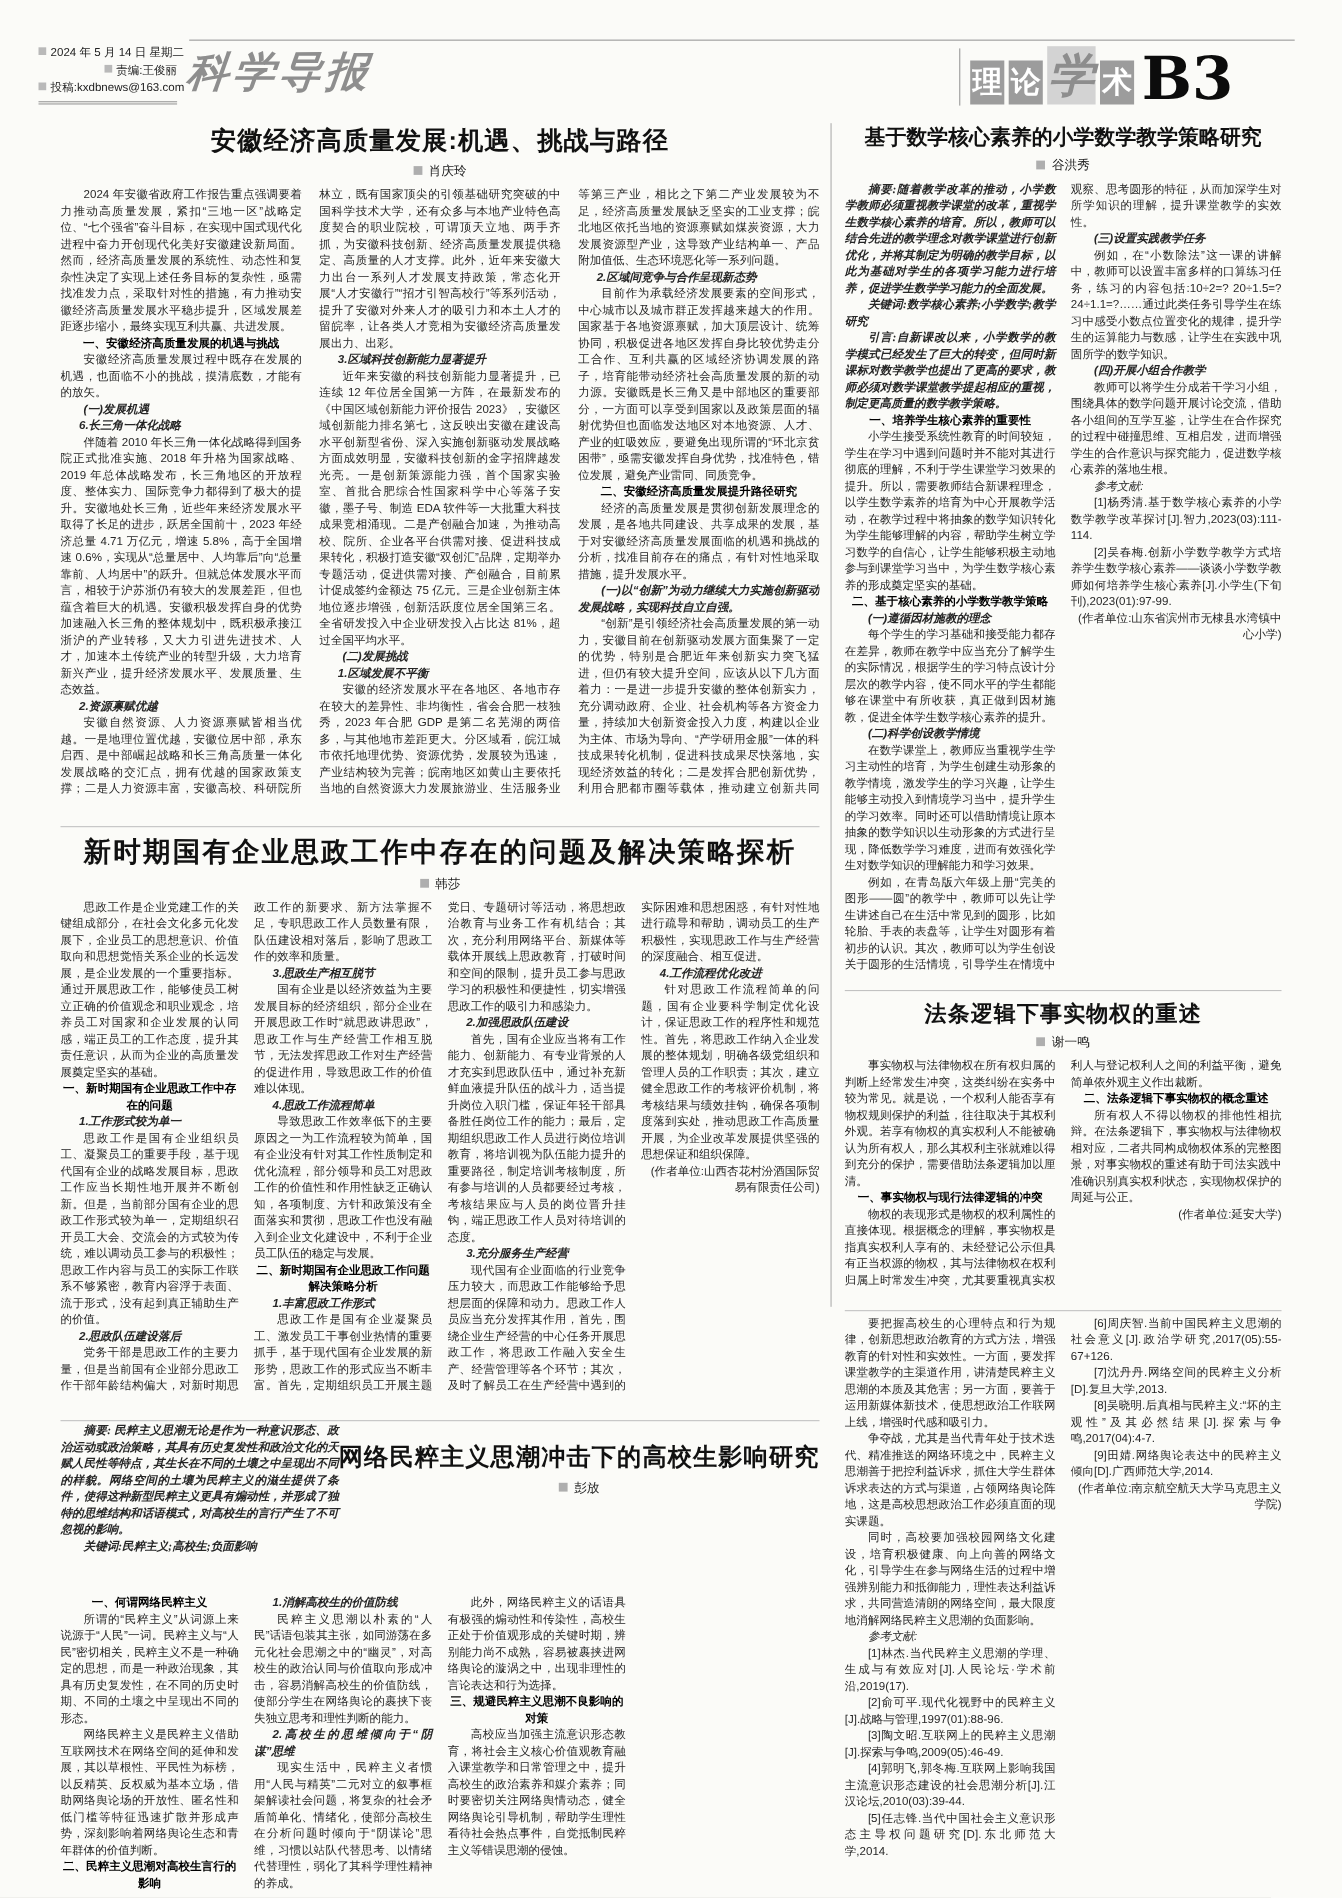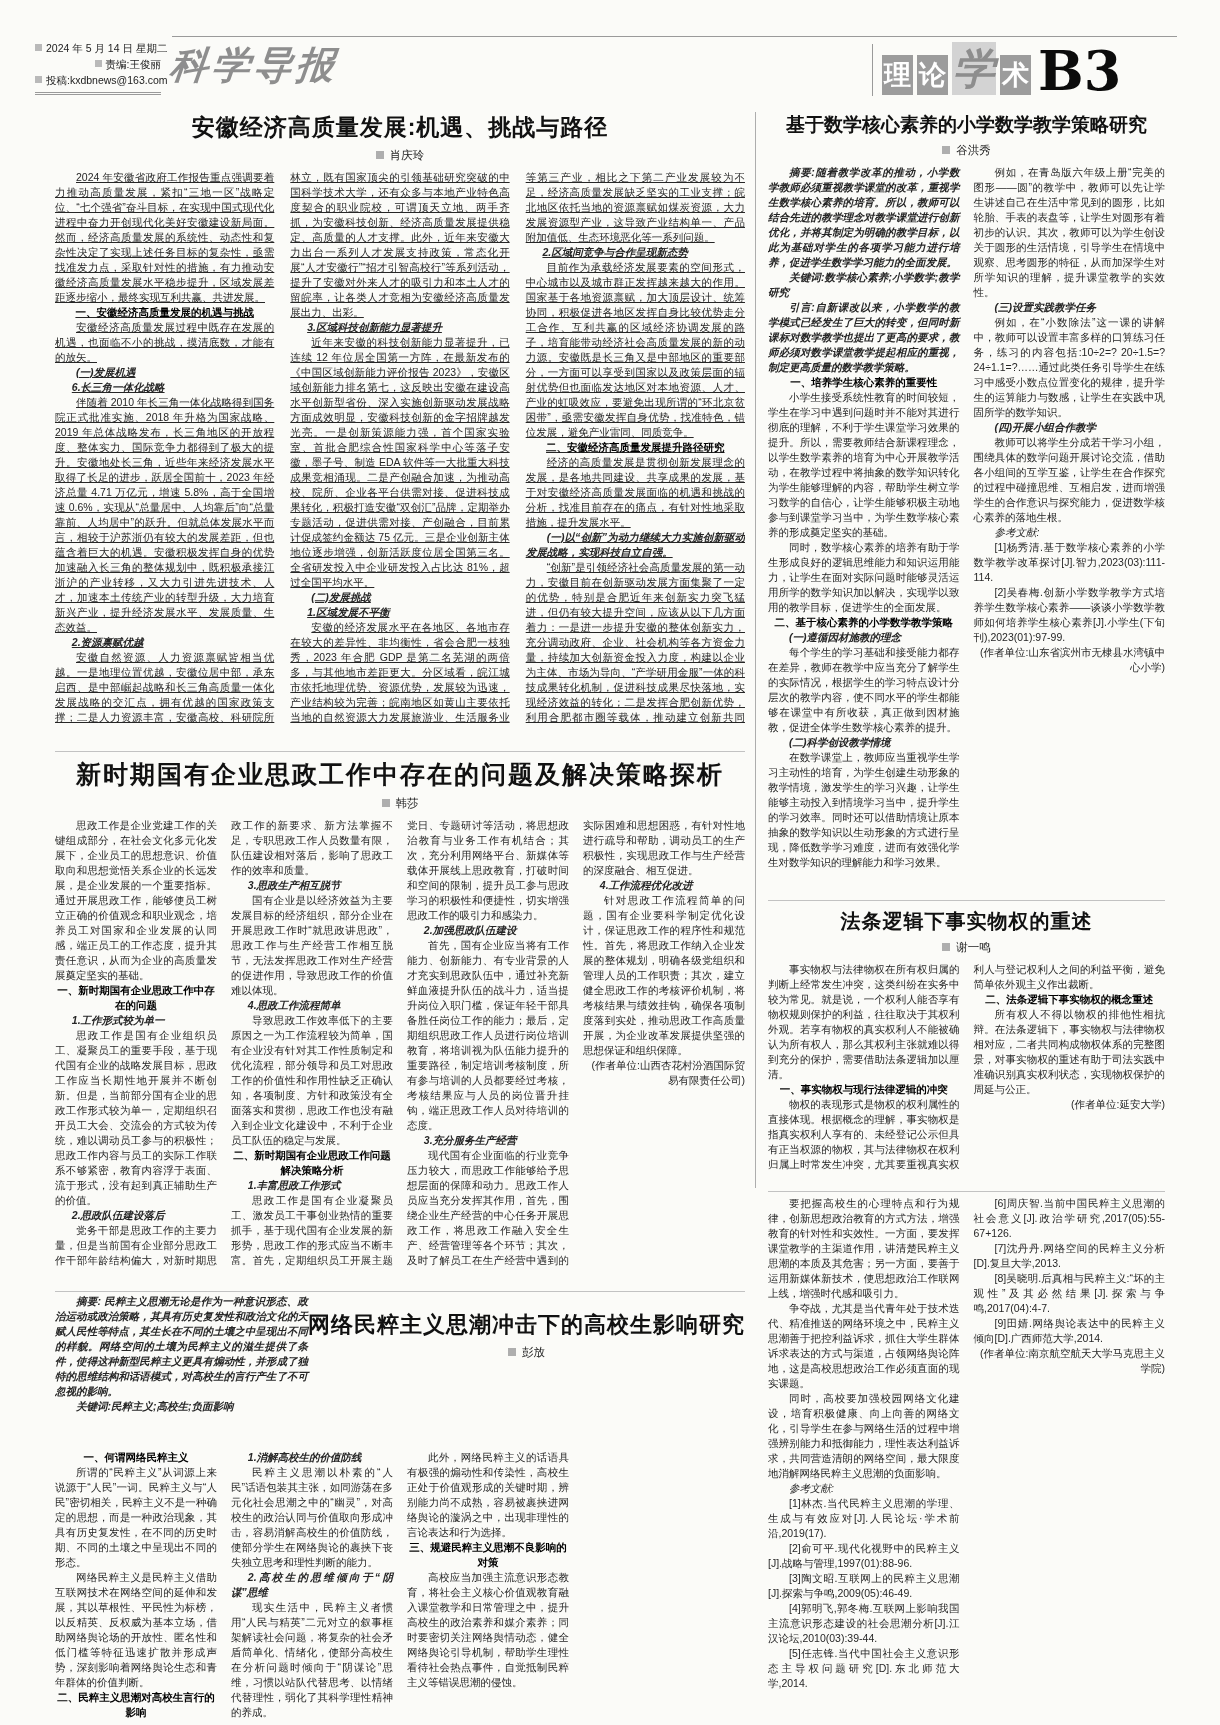--- a/index.html
+++ b/index.html
@@ -30,27 +30,27 @@
   .a-title{font-weight:800;text-align:center;color:#111;letter-spacing:1px;white-space:nowrap;}
   .a-author{text-align:center;font-size:11.5px;margin:5px 0 7px;color:#222;}
   .absq{display:inline-block;width:8px;height:8px;background:#aeaeae;margin-right:6px;}
   .body-cols{font-size:10.5px;line-height:15px;text-align:justify;overflow:hidden;
              column-fill:auto;color:#262626;}
   .body-cols p{margin:0;}
   .t-p{text-indent:2em;}
   .t-h1,.t-h1c{font-weight:bold;text-align:center;text-indent:0;color:#000;}
   .t-h2{font-style:italic;font-weight:600;text-indent:1.6em;}
   .t-kai{font-style:italic;font-weight:700;text-indent:2em;}
-  .t-abs{font-style:italic;font-weight:600;text-indent:2em;}
+  .t-abs{font-style:italic;font-weight:600;text-indent:2em;font-family:Liberation Serif, serif;}
   .t-unit{text-align:right;text-indent:0;}
   .t-ref{font-weight:500;text-indent:2em;}
   .t-refh{font-style:italic;font-weight:400;text-indent:2em;}
   #a1{left:55px;top:112px;width:690px;height:634px;}
   #a1 .a-title{font-size:23px;}
-  #a1 .body-cols{column-count:3;column-gap:16px;height:558px;text-decoration:underline;}
+  #a1 .body-cols{column-count:3;column-gap:16px;height:558px;}
   #a2{left:768px;top:112px;width:397px;height:784px;}
   #a2 .a-title{font-size:19px;letter-spacing:0;}
   #a2 .body-cols{column-count:2;column-gap:14px;height:722px;}
   #a3{left:55px;top:758px;width:690px;height:531px;}
   #a3 .a-title{font-size:25px;letter-spacing:2px;}
   #a3 .body-cols{column-count:4;column-gap:14px;height:458px;}
   #a4{left:768px;top:908px;width:397px;height:281px;}
   #a4 .a-title{font-size:20px;}
   #a4 .body-cols{column-count:2;column-gap:14px;height:212px;}
   #a5{left:55px;top:1196px;width:1110px;height:524px;}
@@ -119,21 +119,20 @@
 
   <div id="a2" class="article">
     <div class="a-title">基于数学核心素养的小学数学教学策略研究</div>
     <div class="a-author"><span class="absq"></span><span>谷洪秀</span></div>
     <div class="body-cols">
         <p class="t-abs">摘要:随着教学改革的推动，小学数学教师必须重视教学课堂的改革，重视学生数学核心素养的培育。所以，教师可以结合先进的教学理念对教学课堂进行创新优化，并将其制定为明确的教学目标，以此为基础对学生的各项学习能力进行培养，促进学生数学学习能力的全面发展。</p>
         <p class="t-abs">关键词:数学核心素养;小学数学;教学研究</p>
         <p class="t-abs">引言:自新课改以来，小学数学的教学模式已经发生了巨大的转变，但同时新课标对数学教学也提出了更高的要求，教师必须对数学课堂教学提起相应的重视，制定更高质量的数学教学策略。</p>
         <p class="t-h1">一、培养学生核心素养的重要性</p>
         <p class="t-p">小学生接受系统性教育的时间较短，学生在学习中遇到问题时并不能对其进行彻底的理解，不利于学生课堂学习效果的提升。所以，需要教师结合新课程理念，以学生数学素养的培育为中心开展教学活动，在教学过程中将抽象的数学知识转化为学生能够理解的内容，帮助学生树立学习数学的自信心，让学生能够积极主动地参与到课堂学习当中，为学生数学核心素养的形成奠定坚实的基础。</p>
-        <p class="t-p">同时，数学核心素养的培养有助于学生形成良好的逻辑思维能力和知识运用能力，让学生在面对实际问题时能够灵活运用所学的数学知识加以解决，实现学以致用的教学目标，促进学生的全面发展。</p>
         <p class="t-h1">二、基于核心素养的小学数学教学策略</p>
         <p class="t-kai">(一)遵循因材施教的理念</p>
         <p class="t-p">每个学生的学习基础和接受能力都存在差异，教师在教学中应当充分了解学生的实际情况，根据学生的学习特点设计分层次的教学内容，使不同水平的学生都能够在课堂中有所收获，真正做到因材施教，促进全体学生数学核心素养的提升。</p>
         <p class="t-kai">(二)科学创设教学情境</p>
         <p class="t-p">在数学课堂上，教师应当重视学生学习主动性的培育，为学生创建生动形象的教学情境，激发学生的学习兴趣，让学生能够主动投入到情境学习当中，提升学生的学习效率。同时还可以借助情境让原本抽象的数学知识以生动形象的方式进行呈现，降低数学学习难度，进而有效强化学生对数学知识的理解能力和学习效果。</p>
         <p class="t-p">例如，在青岛版六年级上册“完美的图形——圆”的教学中，教师可以先让学生讲述自己在生活中常见到的圆形，比如轮胎、手表的表盘等，让学生对圆形有着初步的认识。其次，教师可以为学生创设关于圆形的生活情境，引导学生在情境中观察、思考圆形的特征，从而加深学生对所学知识的理解，提升课堂教学的实效性。</p>
         <p class="t-kai">(三)设置实践教学任务</p>
         <p class="t-p">例如，在“小数除法”这一课的讲解中，教师可以设置丰富多样的口算练习任务，练习的内容包括:10÷2=? 20÷1.5=? 24÷1.1=?……通过此类任务引导学生在练习中感受小数点位置变化的规律，提升学生的运算能力与数感，让学生在实践中巩固所学的数学知识。</p>
         <p class="t-kai">(四)开展小组合作教学</p>
         <p class="t-p">教师可以将学生分成若干学习小组，围绕具体的数学问题开展讨论交流，借助各小组间的互学互鉴，让学生在合作探究的过程中碰撞思维、互相启发，进而增强学生的合作意识与探究能力，促进数学核心素养的落地生根。</p>

